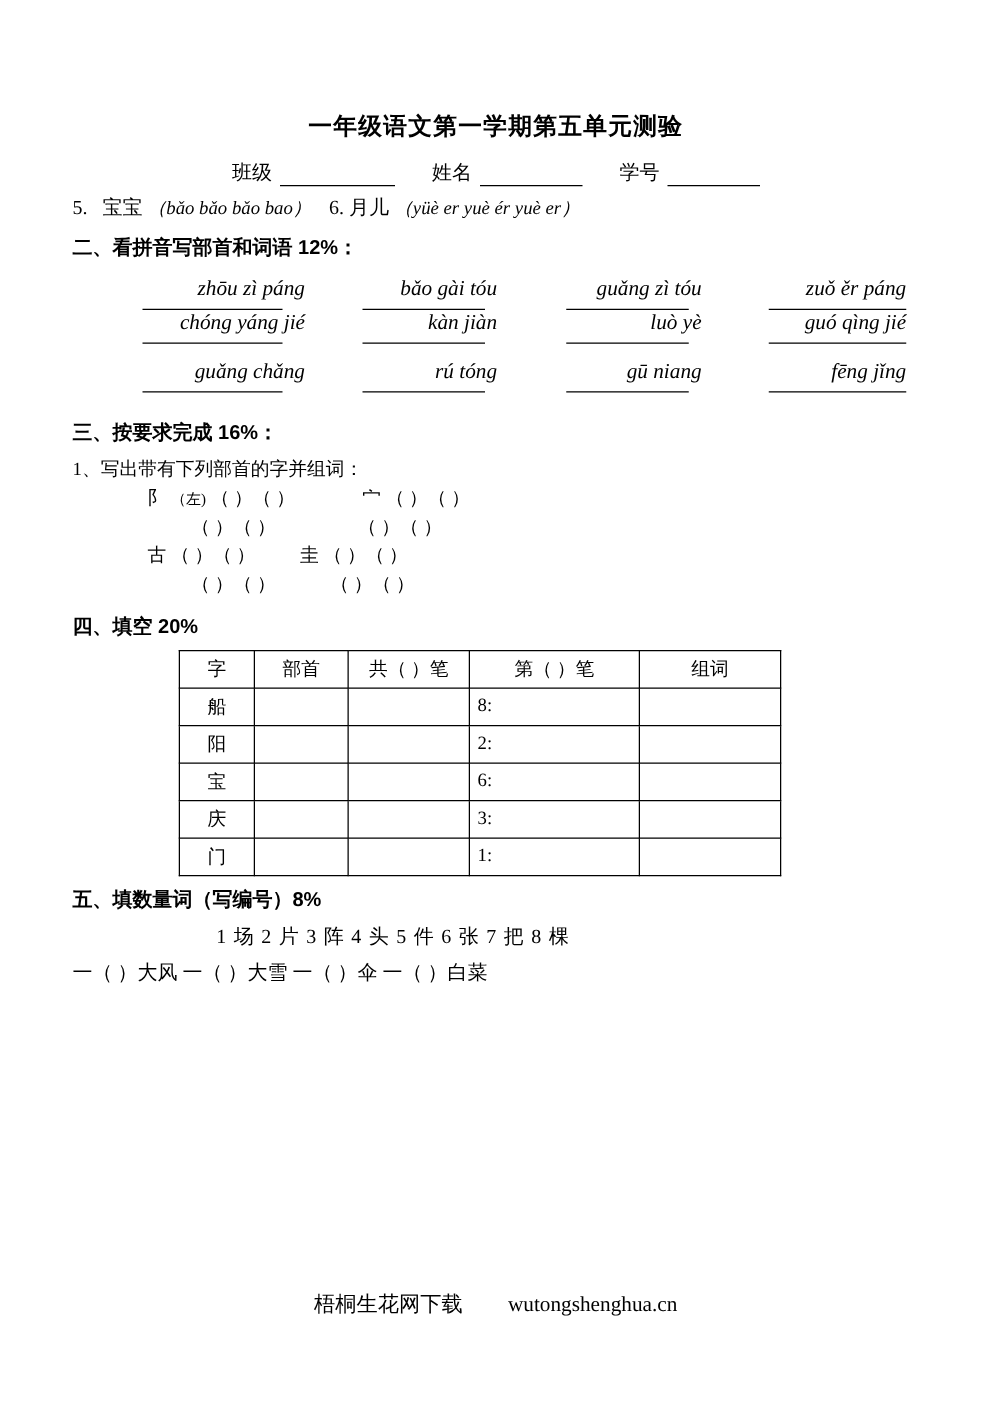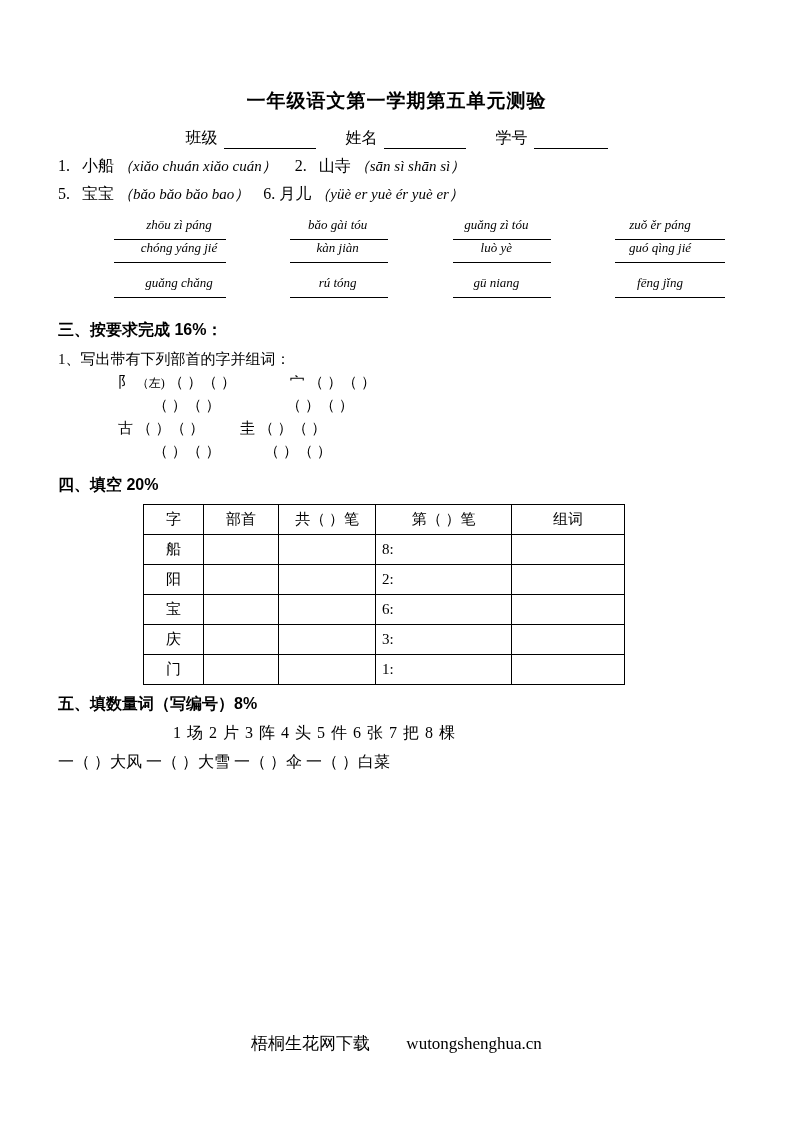--- a/index.html
+++ b/index.html
@@ -67,23 +67,23 @@
   }
   
   .py-block { margin-top: 12px; }
   .py-row {
     display: flex;
     padding-left: 56px;
     padding-right: 10px;
     justify-content: space-between;
   }
   .py-cell {
-    text-align: center;
+    text-align: right;
     font-style: italic;
-    font-size: 13px;
+    font-size: 17px;
     font-family: "Liberation Serif", serif;
   }
   .ul-row {
     display: flex;
     padding-left: 56px;
     padding-right: 10px;
     justify-content: space-between;
     margin-top: 5px;
   }
   .ul-cell {
@@ -156,39 +156,32 @@
   <div class="idline">
     <span class="lbl">班级</span>
     <span class="blank-ul w90"></span>
     <span class="lbl" style="margin-left:24px;">姓名</span>
     <span class="blank-ul w80"></span>
     <span class="lbl" style="margin-left:24px;">学号</span>
     <span class="blank-ul w72"></span>
   </div>
 
 
-  <div class="q-row">
-    <span class="q-num">1.</span>
-    <span style="margin-left:8px;">小船</span>
-    <span class="pinyin">（xiǎo chuán    xiǎo cuán）</span>
-    <span style="margin-left:14px;">2.</span>
-    <span style="margin-left:8px;">山寺</span>
-    <span class="pinyin">（sān sì    shān sì）</span>
-  </div>
 
 
   <div class="q-row">
     <span class="q-num">5.</span>
     <span style="margin-left:8px;">宝宝</span>
     <span class="pinyin">（bǎo bǎo    bǎo bao）</span>
     <span style="margin-left:10px;">6.</span>
     <span>月儿</span>
     <span class="pinyin">（yüè er    yuè ér    yuè er）</span>
   </div>
 
+  <div class="sec-head">二、看拼音写部首和词语 12%：</div>
 
   <div class="py-block">
     <div class="py-row">
       <div class="py-cell" style="width:130px;">zhōu zì páng</div>
       <div class="py-cell" style="width:120px;">bǎo gài tóu</div>
       <div class="py-cell" style="width:130px;">guǎng zì tóu</div>
       <div class="py-cell" style="width:130px;">zuǒ ěr páng</div>
     </div>
     <div class="ul-row">
       <div class="ul-cell" style="width:112px;"></div>

